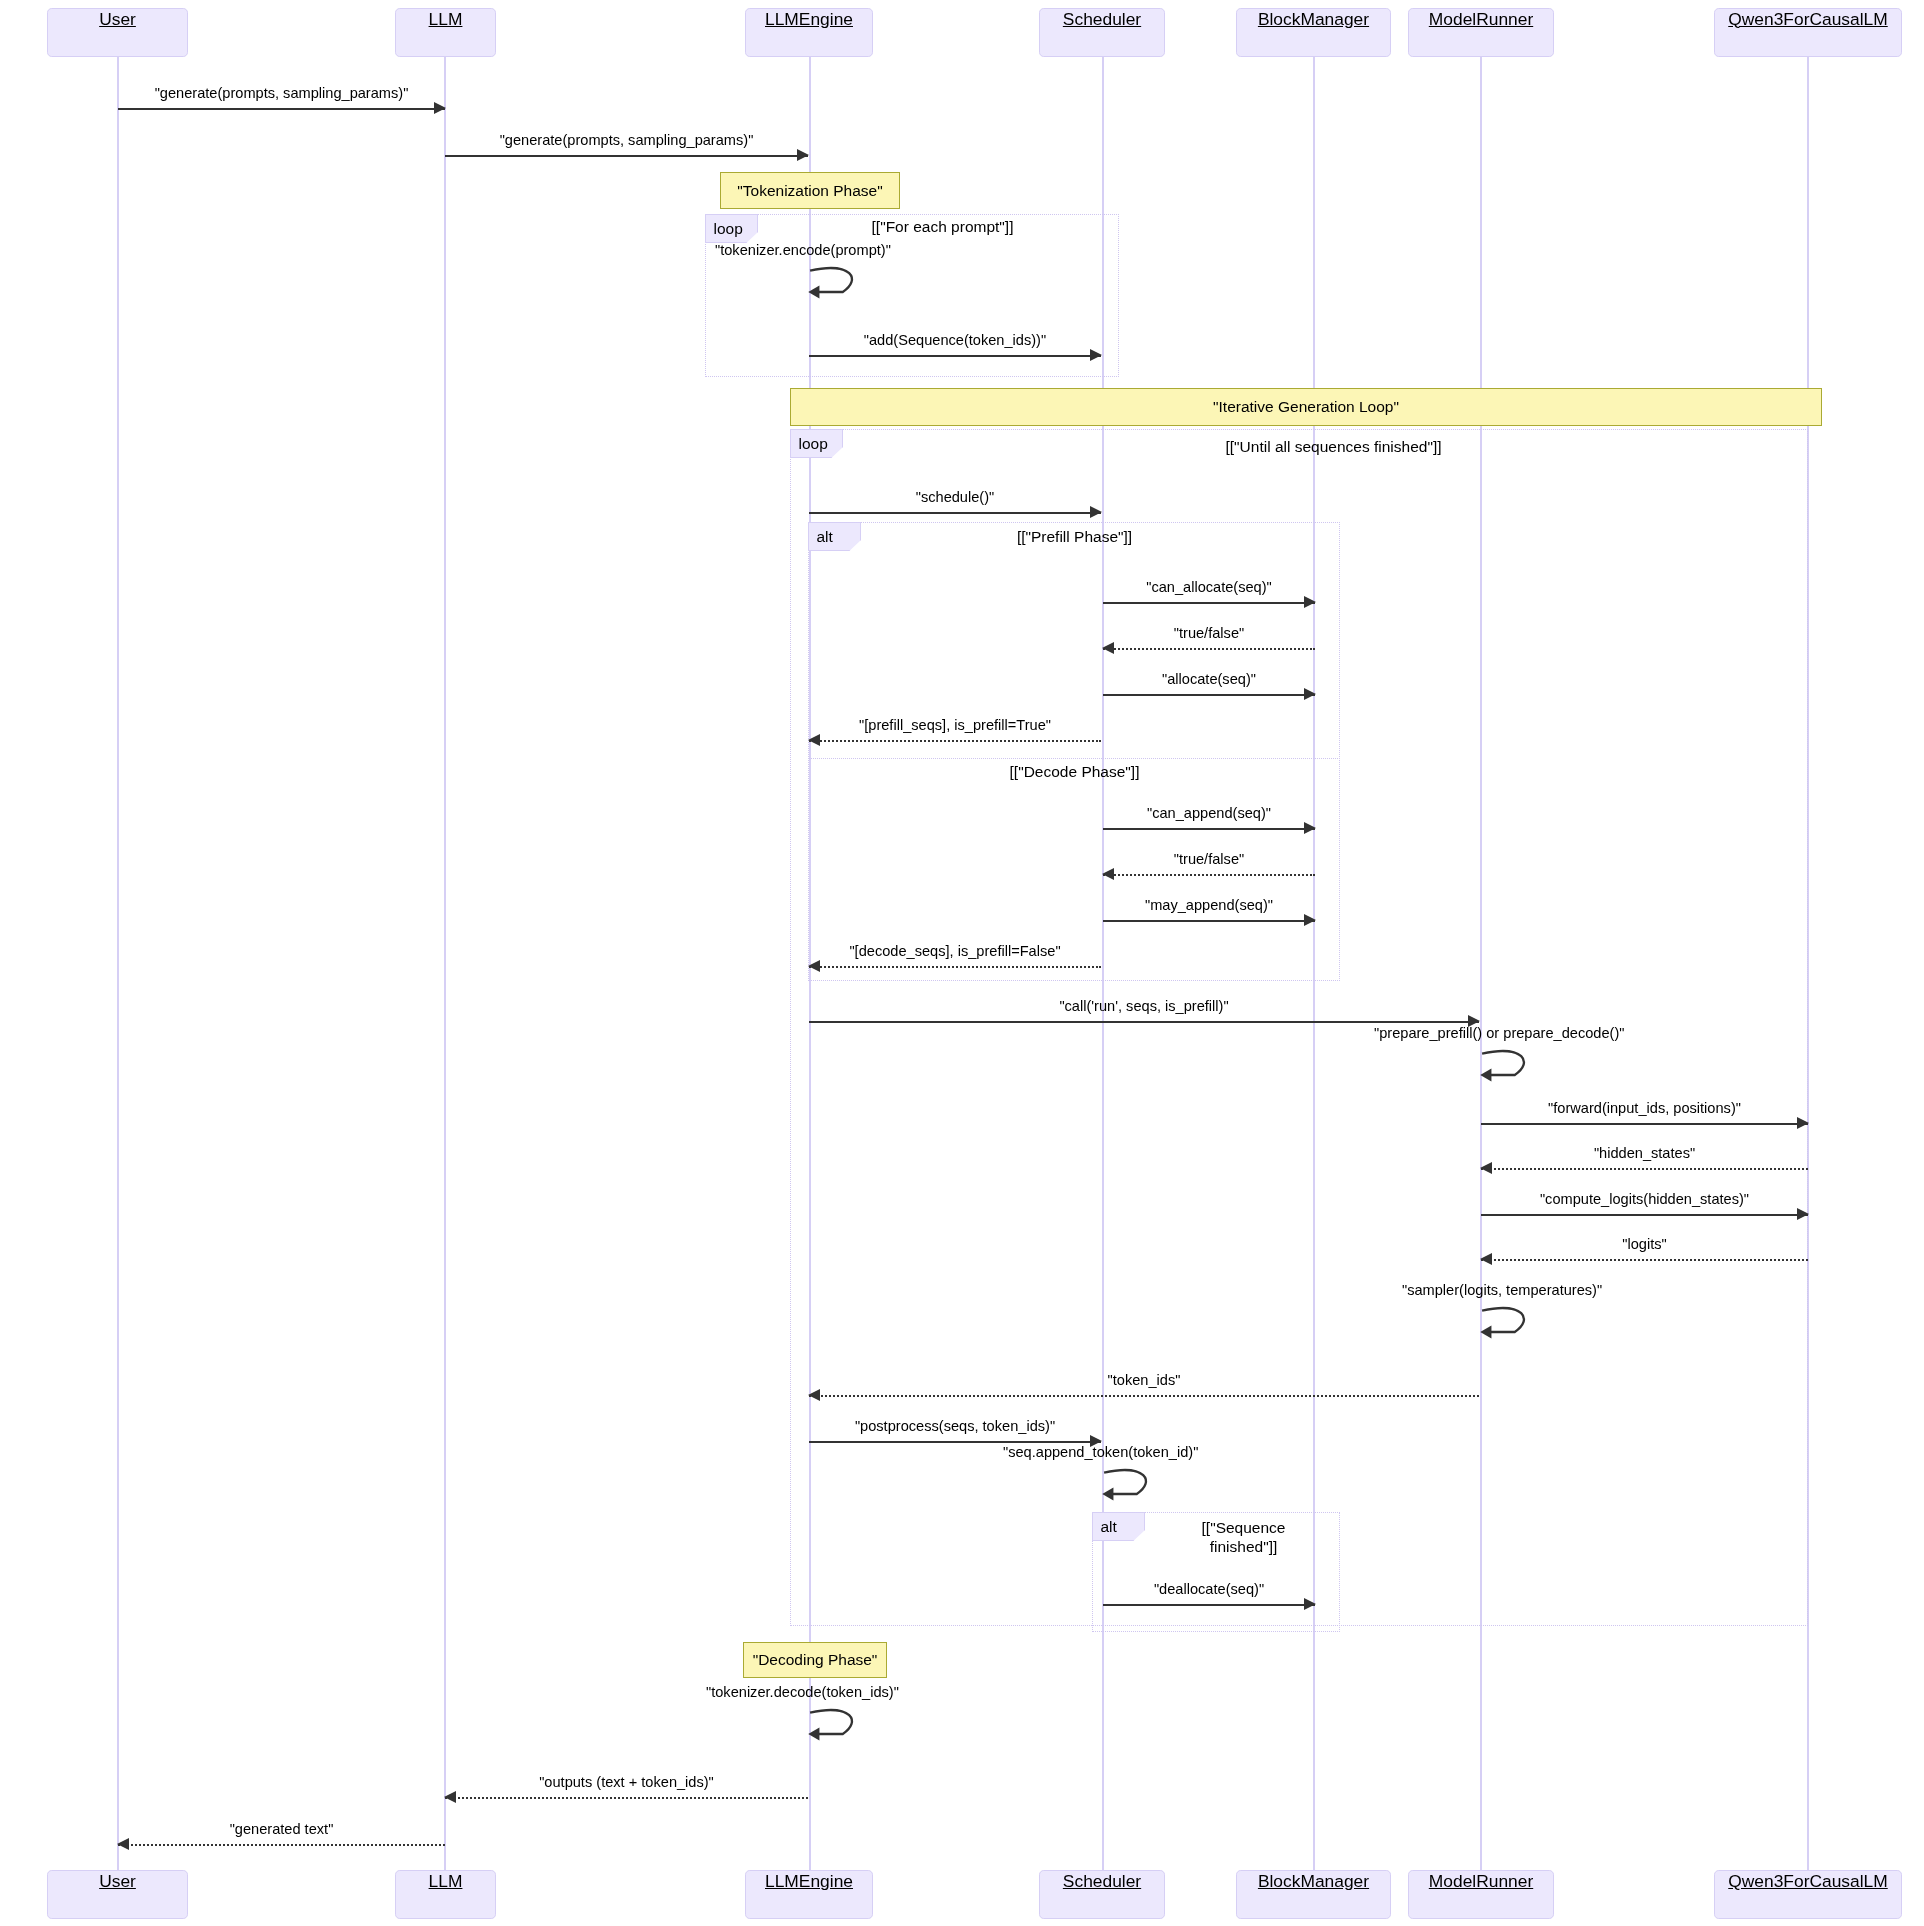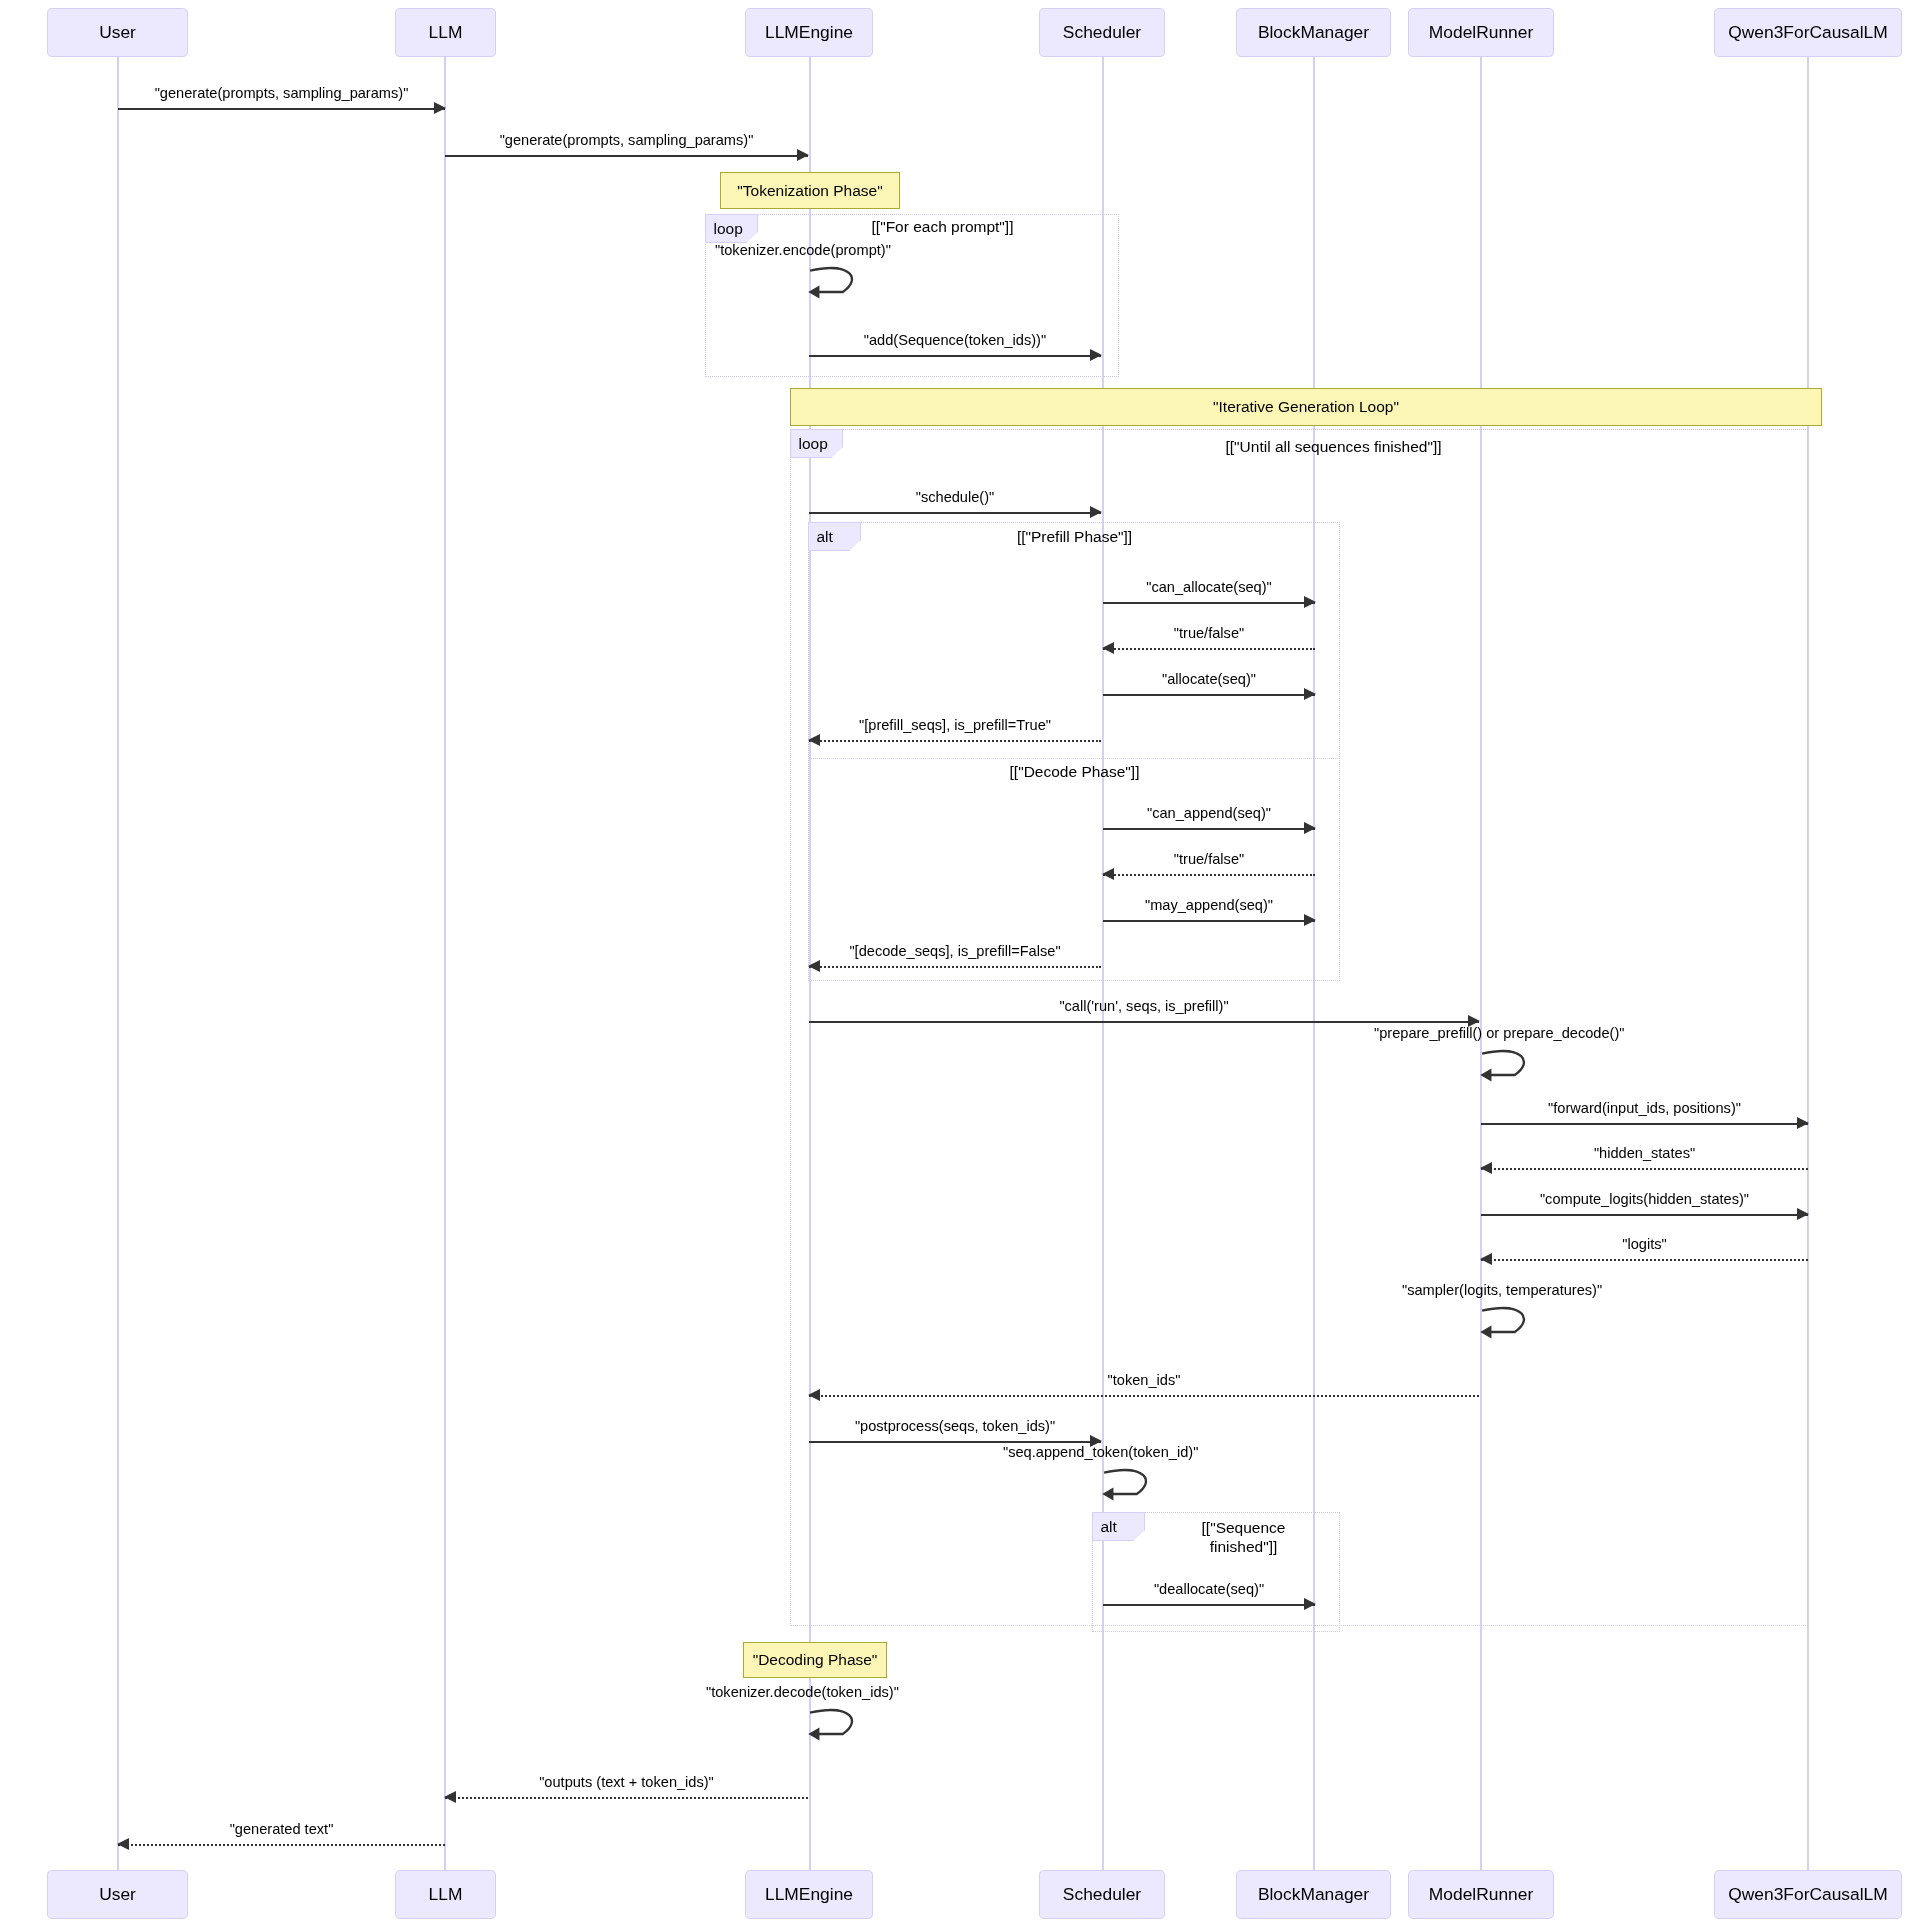--- a/index.html
+++ b/index.html
@@ -6,26 +6,27 @@
   html,body{margin:0;padding:0;background:#ffffff;}
   body{font-family:"Liberation Sans", sans-serif;}
   #diagram{position:relative;width:1924px;height:1926px;background:#ffffff;overflow:hidden;}
 
   
   .participant{
     position:absolute;
     background:#ECE8FD;
     border:0.9px solid #D6CFF5;
     border-radius:4.7px;
-    display:flex;align-items:center;justify-content:center;
+    display:flex;justify-content:center;
     color:#000;
     font-size:17.4px;
     text-align:center;
     box-sizing:border-box;
     line-height:1.15;
+    text-decoration:underline;
   }
 
   
   .lifeline{
     position:absolute;
     width:1.9px;
     background:#D6CFF5;
   }
 
   

